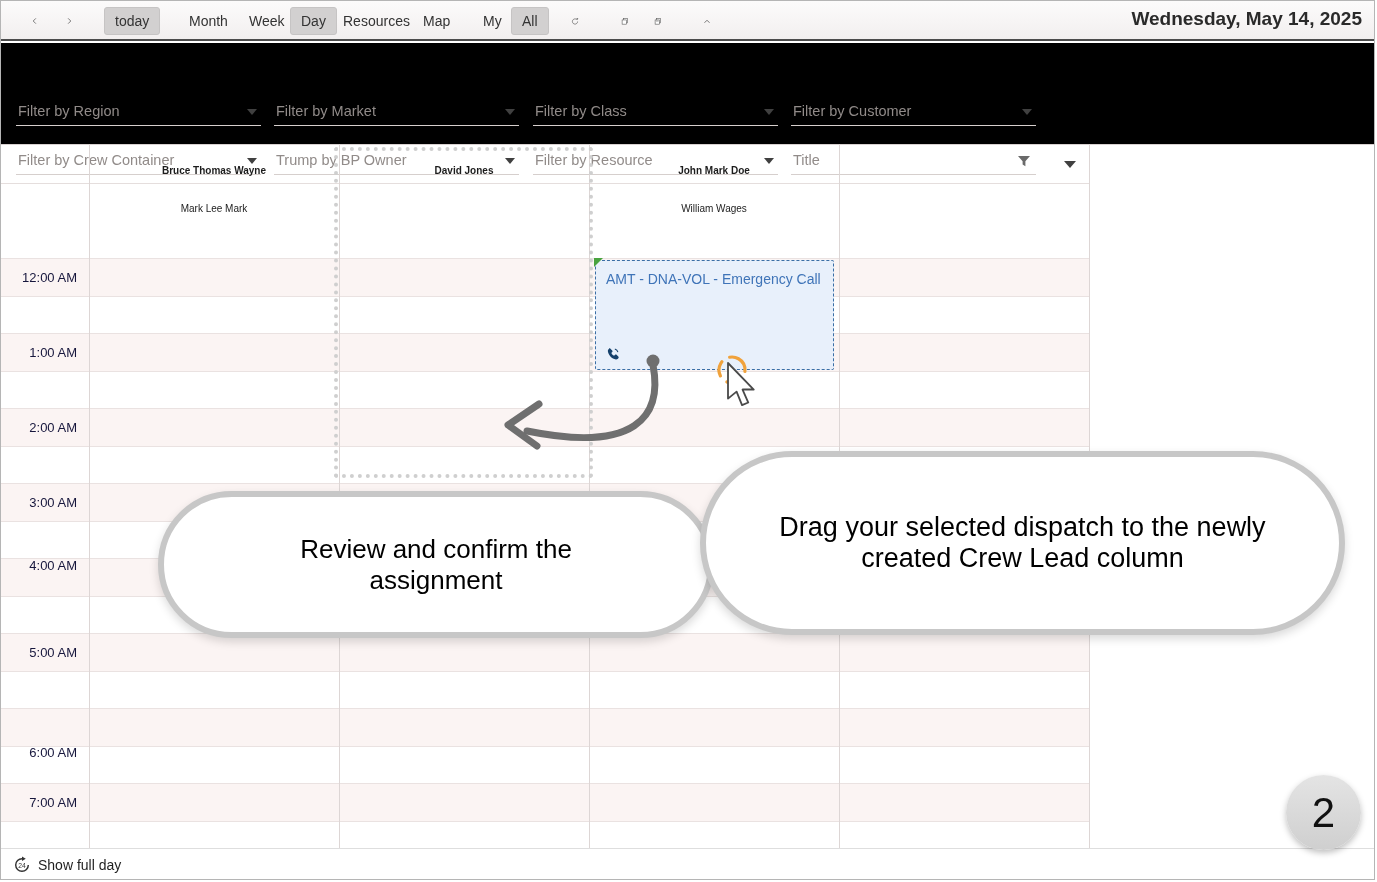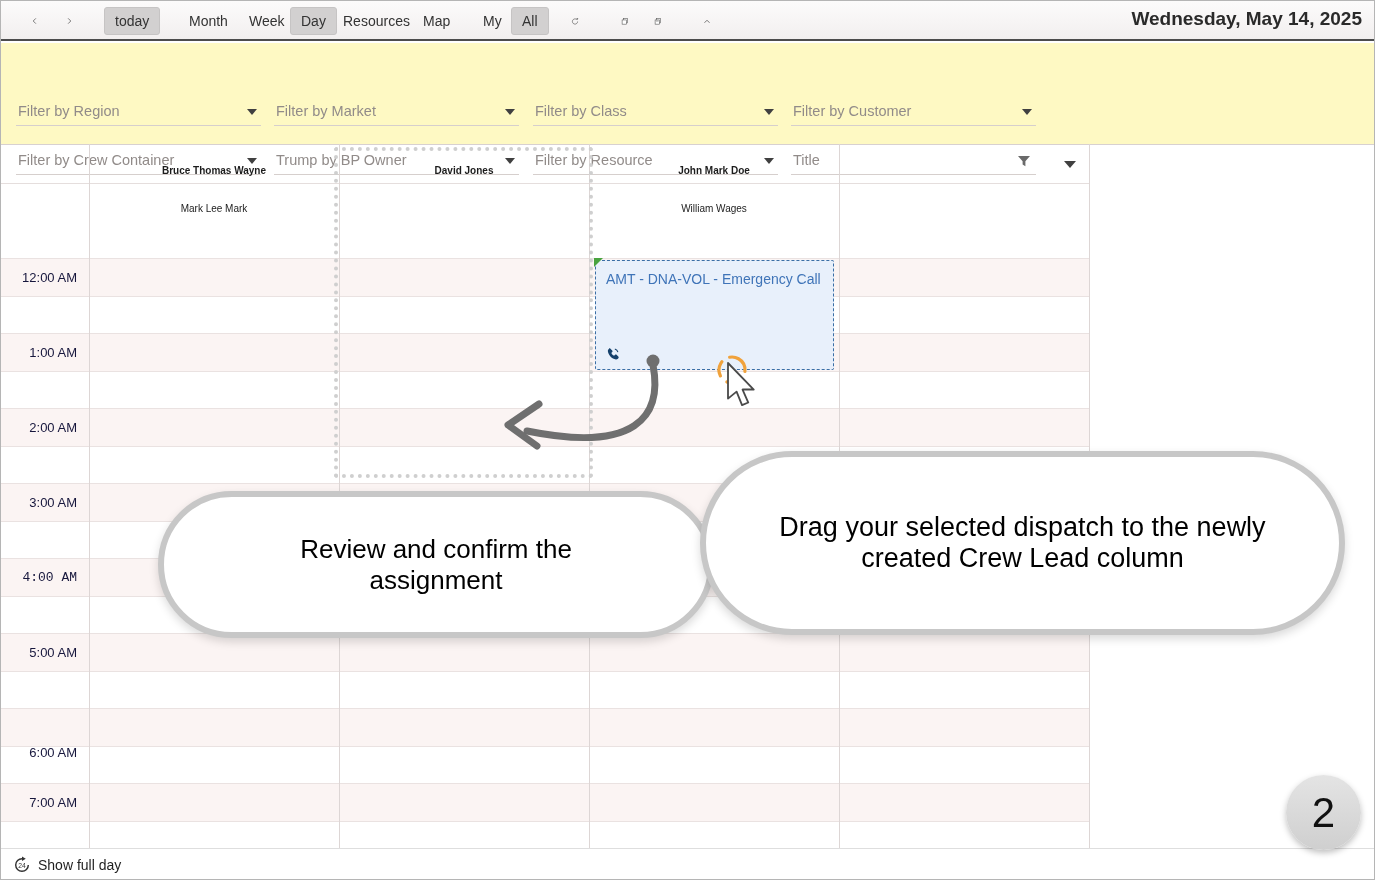--- a/index.html
+++ b/index.html
@@ -10,21 +10,21 @@
   
   .toolbar { position:absolute; left:0; top:0; width:1375px; height:40px;
              background:linear-gradient(#fcfbfb,#f2efef); border-bottom:2px solid #4c4c4c; }
   .toolbar button { position:absolute; background:none; border:none; cursor:pointer;
                     font-family:inherit; font-size:14px; color:#333; padding:5px 10px; border-radius:3px; }
   .toolbar button.sel { background:#d2d0d0; border:1px solid #c6c4c4; }
   .icon-btn { display:flex; align-items:center; justify-content:center; }
   .date-title { position:absolute; right:14px; top:7px; font-size:19px; font-weight:600; color:#2a2a2a; }
 
   
-  .filters { position:absolute; left:0; top:42px; width:1375px; height:101px; background:#fef9c3; }
+  .filters { position:absolute; left:0; top:42px; width:1375px; height:101px; background:#000000; }
   .filter { position:absolute; height:28px; border-bottom:1px solid #d6cfcd; color:#918b89;
             font-size:14.5px; padding:5px 2px; cursor:pointer; }
   .filter .caret { position:absolute; right:4px; top:11px; width:0; height:0;
                    border-left:5px solid transparent; border-right:5px solid transparent;
                    border-top:6px solid #404040; }
   .filter .funnel { position:absolute; right:4px; top:6px; }
 
   
   .hcell { position:absolute; height:48px; display:flex; align-items:center; justify-content:center;
            font-size:10px; color:#1c1c1c; cursor:pointer; }
@@ -170,21 +170,21 @@
   <div class="vline" style="left:88px;"></div>
   <div class="vline" style="left:338px;"></div>
   <div class="vline" style="left:588px;"></div>
   <div class="vline" style="left:838px;"></div>
   <div class="vline" style="left:1088px;"></div>
 
   <div class="tlabel" style="top:269px;">12:00 AM</div>
   <div class="tlabel" style="top:344px;">1:00 AM</div>
   <div class="tlabel" style="top:419px;">2:00 AM</div>
   <div class="tlabel" style="top:494px;">3:00 AM</div>
-  <div class="tlabel" style="top:569px;font-family:Liberation Mono, monospace;">4:00 AM</div>
+  <div class="tlabel" style="top:557px;">4:00 AM</div>
   <div class="tlabel" style="top:644px;">5:00 AM</div>
   <div class="tlabel" style="top:719px;margin-top:25px;">6:00 AM</div>
   <div class="tlabel" style="top:794px;">7:00 AM</div>
 
   <div class="droptarget"></div>
 
   <div class="event">
     <div class="flag"></div>
     <div class="etitle">AMT - DNA-VOL - Emergency Call</div>
     <svg class="phone" width="15" height="15" viewBox="0 0 16 16">

